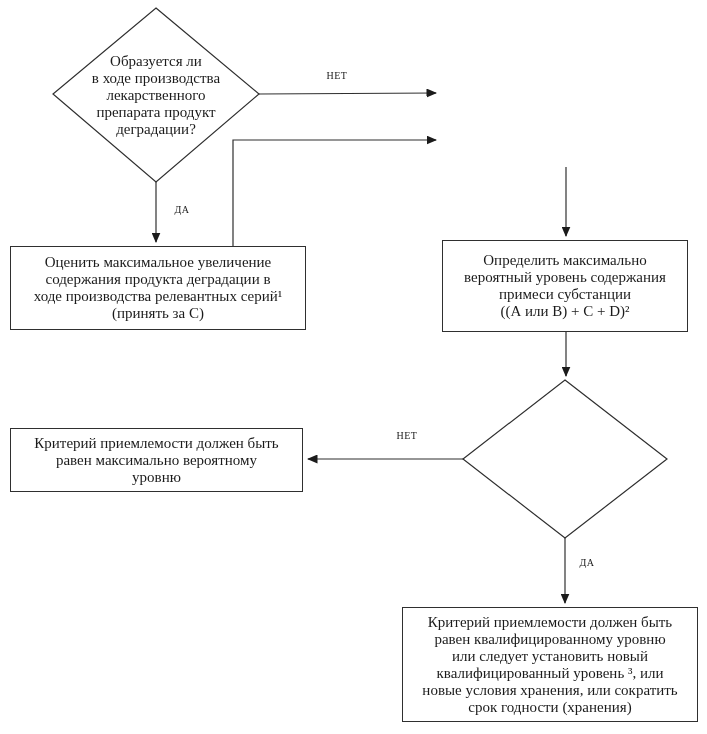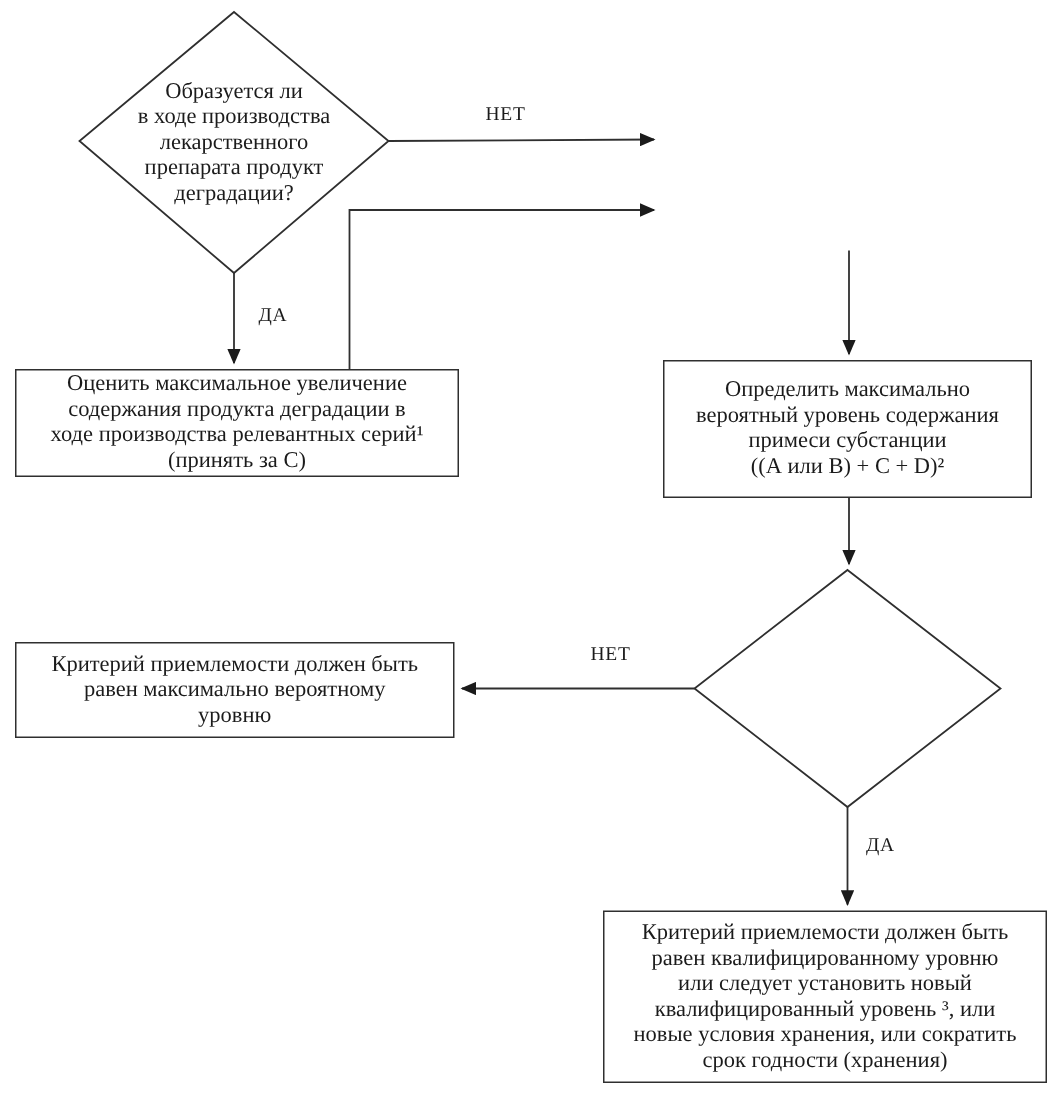--- a/index.html
+++ b/index.html
@@ -32,29 +32,29 @@
     border: 1px solid #2f2f2f;
     background: #ffffff;
     padding: 2px 4px;
   }
   .diamond-text {
     background: transparent;
   }
   .edge-label {
     position: absolute;
     transform: translate(-50%, -50%);
-    font-size: 13px;
+    font-size: 10px;
     line-height: 16px;
     letter-spacing: 0.5px;
     background: transparent;
   }
   
   #node-q1        { left: 53px;  top: 10px;  width: 206px; height: 170px; }
   #node-box-d     { left: 440px; top: 33px;  width: 248px; height: 134px; }
-  #node-box-c     { left: 10px;  top: 246px; width: 296px; height: 72px;  }
+  #node-box-c     { left: 10px;  top: 246px; width: 296px; height: 84px;  }
   #node-determine { left: 442px; top: 240px; width: 246px; height: 92px;  }
   #node-q2        { left: 463px; top: 382px; width: 204px; height: 154px; }
   #node-probable  { left: 10px;  top: 428px; width: 293px; height: 64px;  }
   #node-qualified { left: 402px; top: 607px; width: 296px; height: 115px; }
   #label-no1  { left: 337px; top: 76px;  }
   #label-yes1 { left: 182px; top: 210px; }
   #label-no2  { left: 407px; top: 436px; }
   #label-yes2 { left: 587px; top: 563px; }
 </style>
 </head>

